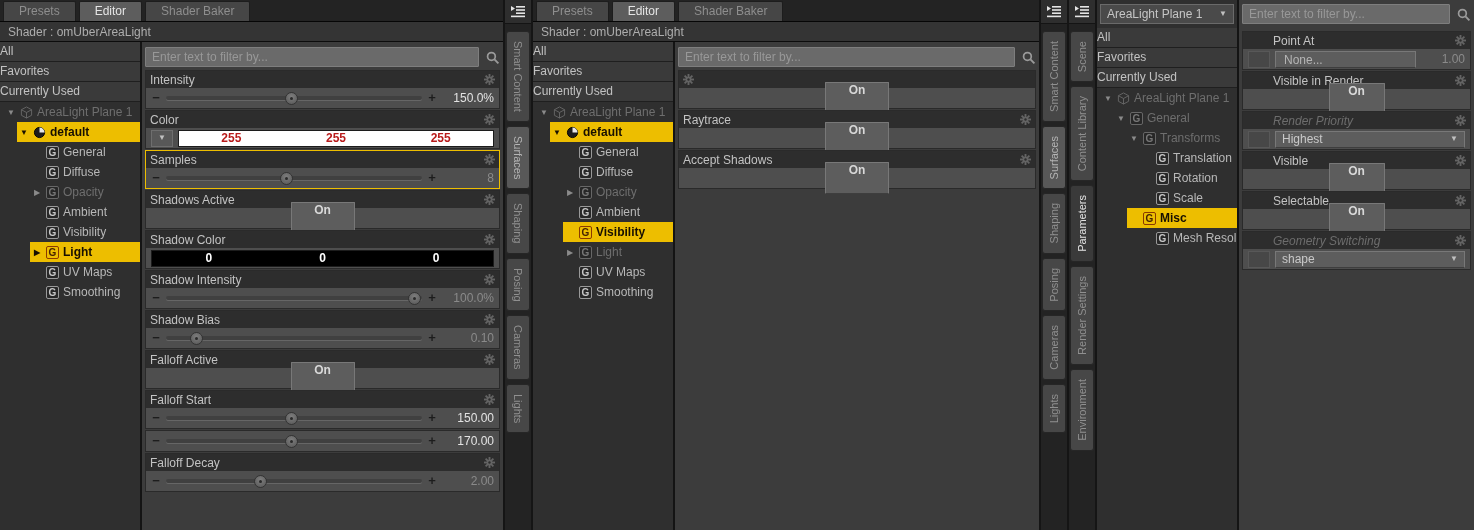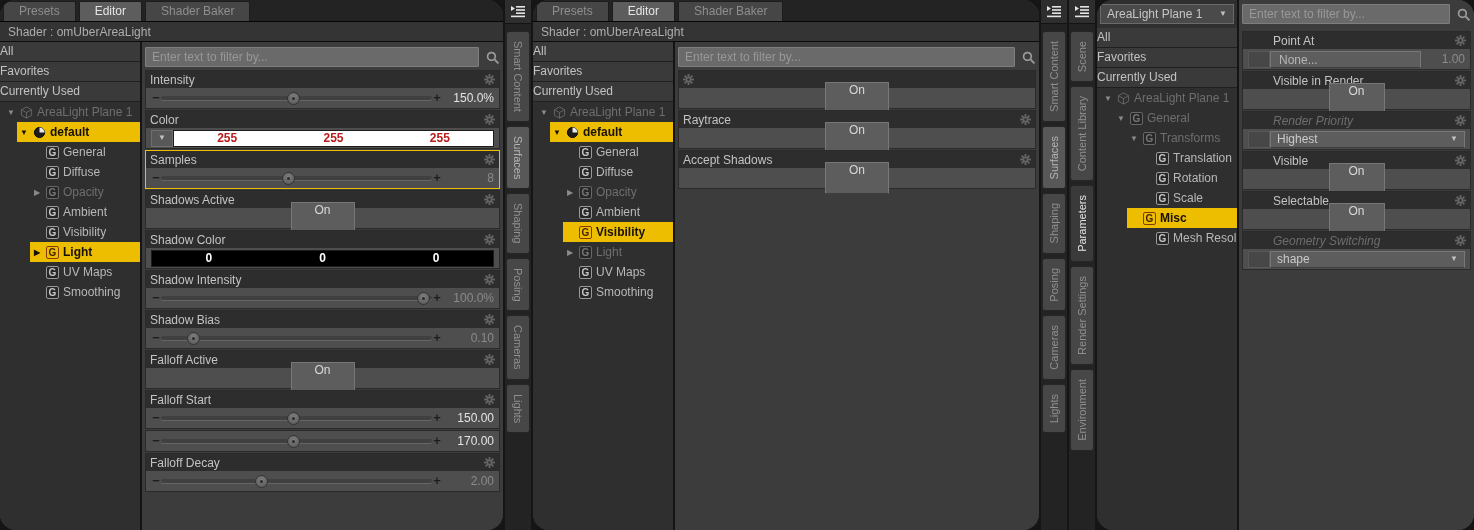--- a/index.html
+++ b/index.html
@@ -1,19 +1,19 @@
 <!DOCTYPE html>
 <html><head>
 <meta charset="utf-8">
 <style>
   *{box-sizing:border-box;margin:0;padding:0;}
   html,body{background:#0e0e0e;}
   body{font-family:"Liberation Sans",sans-serif;font-size:12px;}
   #app{position:relative;width:1474px;height:530px;background:#151515;overflow:hidden;}
-  .panel{position:absolute;top:0;bottom:0;display:flex;flex-direction:column;background:#3c3c3c;overflow:hidden;border-radius:16px;}
+  .panel{position:absolute;top:0;bottom:0;display:flex;flex-direction:column;background:#3c3c3c;overflow:hidden;}
   #p1{left:0;width:503px;}
   #stripA{left:505px;width:26px;}
   #p2{left:533px;width:506px;}
   #stripB{left:1041px;width:26px;}
   #stripC{left:1069px;width:26px;}
   #p3{left:1097px;width:377px;}
 
   
   .tabbar{background:#232323;display:flex;align-items:flex-end;height:22px;flex:0 0 22px;border-bottom:1px solid #060606;}
   .tab{margin:2px 0 0 3px;padding:2px 15px 3px;background:#464646;color:#8e8e8e;border:1px solid #1d1d1d;border-bottom:none;border-radius:2px 2px 0 0;white-space:nowrap;}
@@ -48,28 +48,28 @@
   .finput::placeholder{color:#989898;}
   .mag{flex:0 0 16px;display:flex;align-items:center;justify-content:center;}
   .groups{display:flex;flex-direction:column;gap:1px;}
   .pgroup{border:1px solid #2a2a2a;background:#4e4e4e;}
   .pgroup.gsel{border-color:#edbe00;}
   .ghead{height:17px;background:#2d2d2d;display:flex;align-items:center;padding:0 4px;}
   .glabel{flex:1;color:#c3c3c3;white-space:nowrap;overflow:hidden;}
   .gind .glabel{padding-left:26px;}
   .gldim{color:#6d6d6d;font-style:italic;}
   .gear{color:#646464;display:flex;flex:0 0 11px;}
-  .gbody{height:20px;display:flex;align-items:center;padding:8px 5px;}
+  .gbody{height:20px;display:flex;align-items:center;padding:8px 5px;gap:5px;}
   .sl-minus,.sl-plus{color:#1d1d1d;font-weight:bold;font-size:13px;flex:0 0 10px;text-align:center;line-height:10px;}
   .sl-track{flex:1;position:relative;height:4px;background:#404040;border-radius:2px;box-shadow:0 1px 0 #666;}
   .sl-handle{position:absolute;top:50%;width:13px;height:13px;margin:-6.5px 0 0 -6.5px;border-radius:50%;background:radial-gradient(circle at 50% 35%,#7e7e7e,#565656);border:1px solid #333;}
   .sl-handle::after{content:'';position:absolute;left:50%;top:50%;width:3px;height:3px;margin:-1.5px 0 0 -1.5px;background:#2b2b2b;border-radius:50%;}
   .sl-val{flex:0 0 52px;text-align:right;color:#e3e3e3;}
   .dimv{color:#8a8a8a !important;}
-  .onbtn{margin:0 auto;width:64px;height:32px;line-height:15px;text-align:center;background:#5d5d5d;border:1px solid #787878;border-bottom-color:#3e3e3e;color:#d8d8d8;border-radius:1px;}
+  .onbtn{margin:0 auto;width:64px;height:32px;line-height:15px;text-align:center;background:#5d5d5d;border:1px solid #787878;border-bottom-color:#3e3e3e;color:#d8d8d8;border-radius:1px;font-weight:bold;}
   #p3 .onbtn{width:56px;}
   .cdrop{flex:0 0 22px;height:17px;background:#585858;border:1px solid #6e6e6e;display:flex;align-items:center;justify-content:center;}
   .caret{font-size:8px;color:#c0c0c0;line-height:1;}
   .swatch{flex:1;height:17px;display:flex;align-items:center;border:1px solid #1c1c1c;}
   .swv{flex:1;text-align:center;font-weight:bold;}
   .leadcell{flex:0 0 22px;height:17px;background:#474747;border:1px solid #585858;}
   .nonebtn{flex:1;height:17px;line-height:16px;background:#5d5d5d;border:1px solid #787878;border-bottom-color:#3e3e3e;color:#b5b5b5;padding-left:8px;}
   .pa-val{flex:0 0 44px;text-align:right;}
   .dd{flex:1;height:17px;background:#5d5d5d;border:1px solid #787878;border-bottom-color:#3e3e3e;display:flex;align-items:center;justify-content:space-between;padding:0 6px;color:#c9c9c9;}
 

